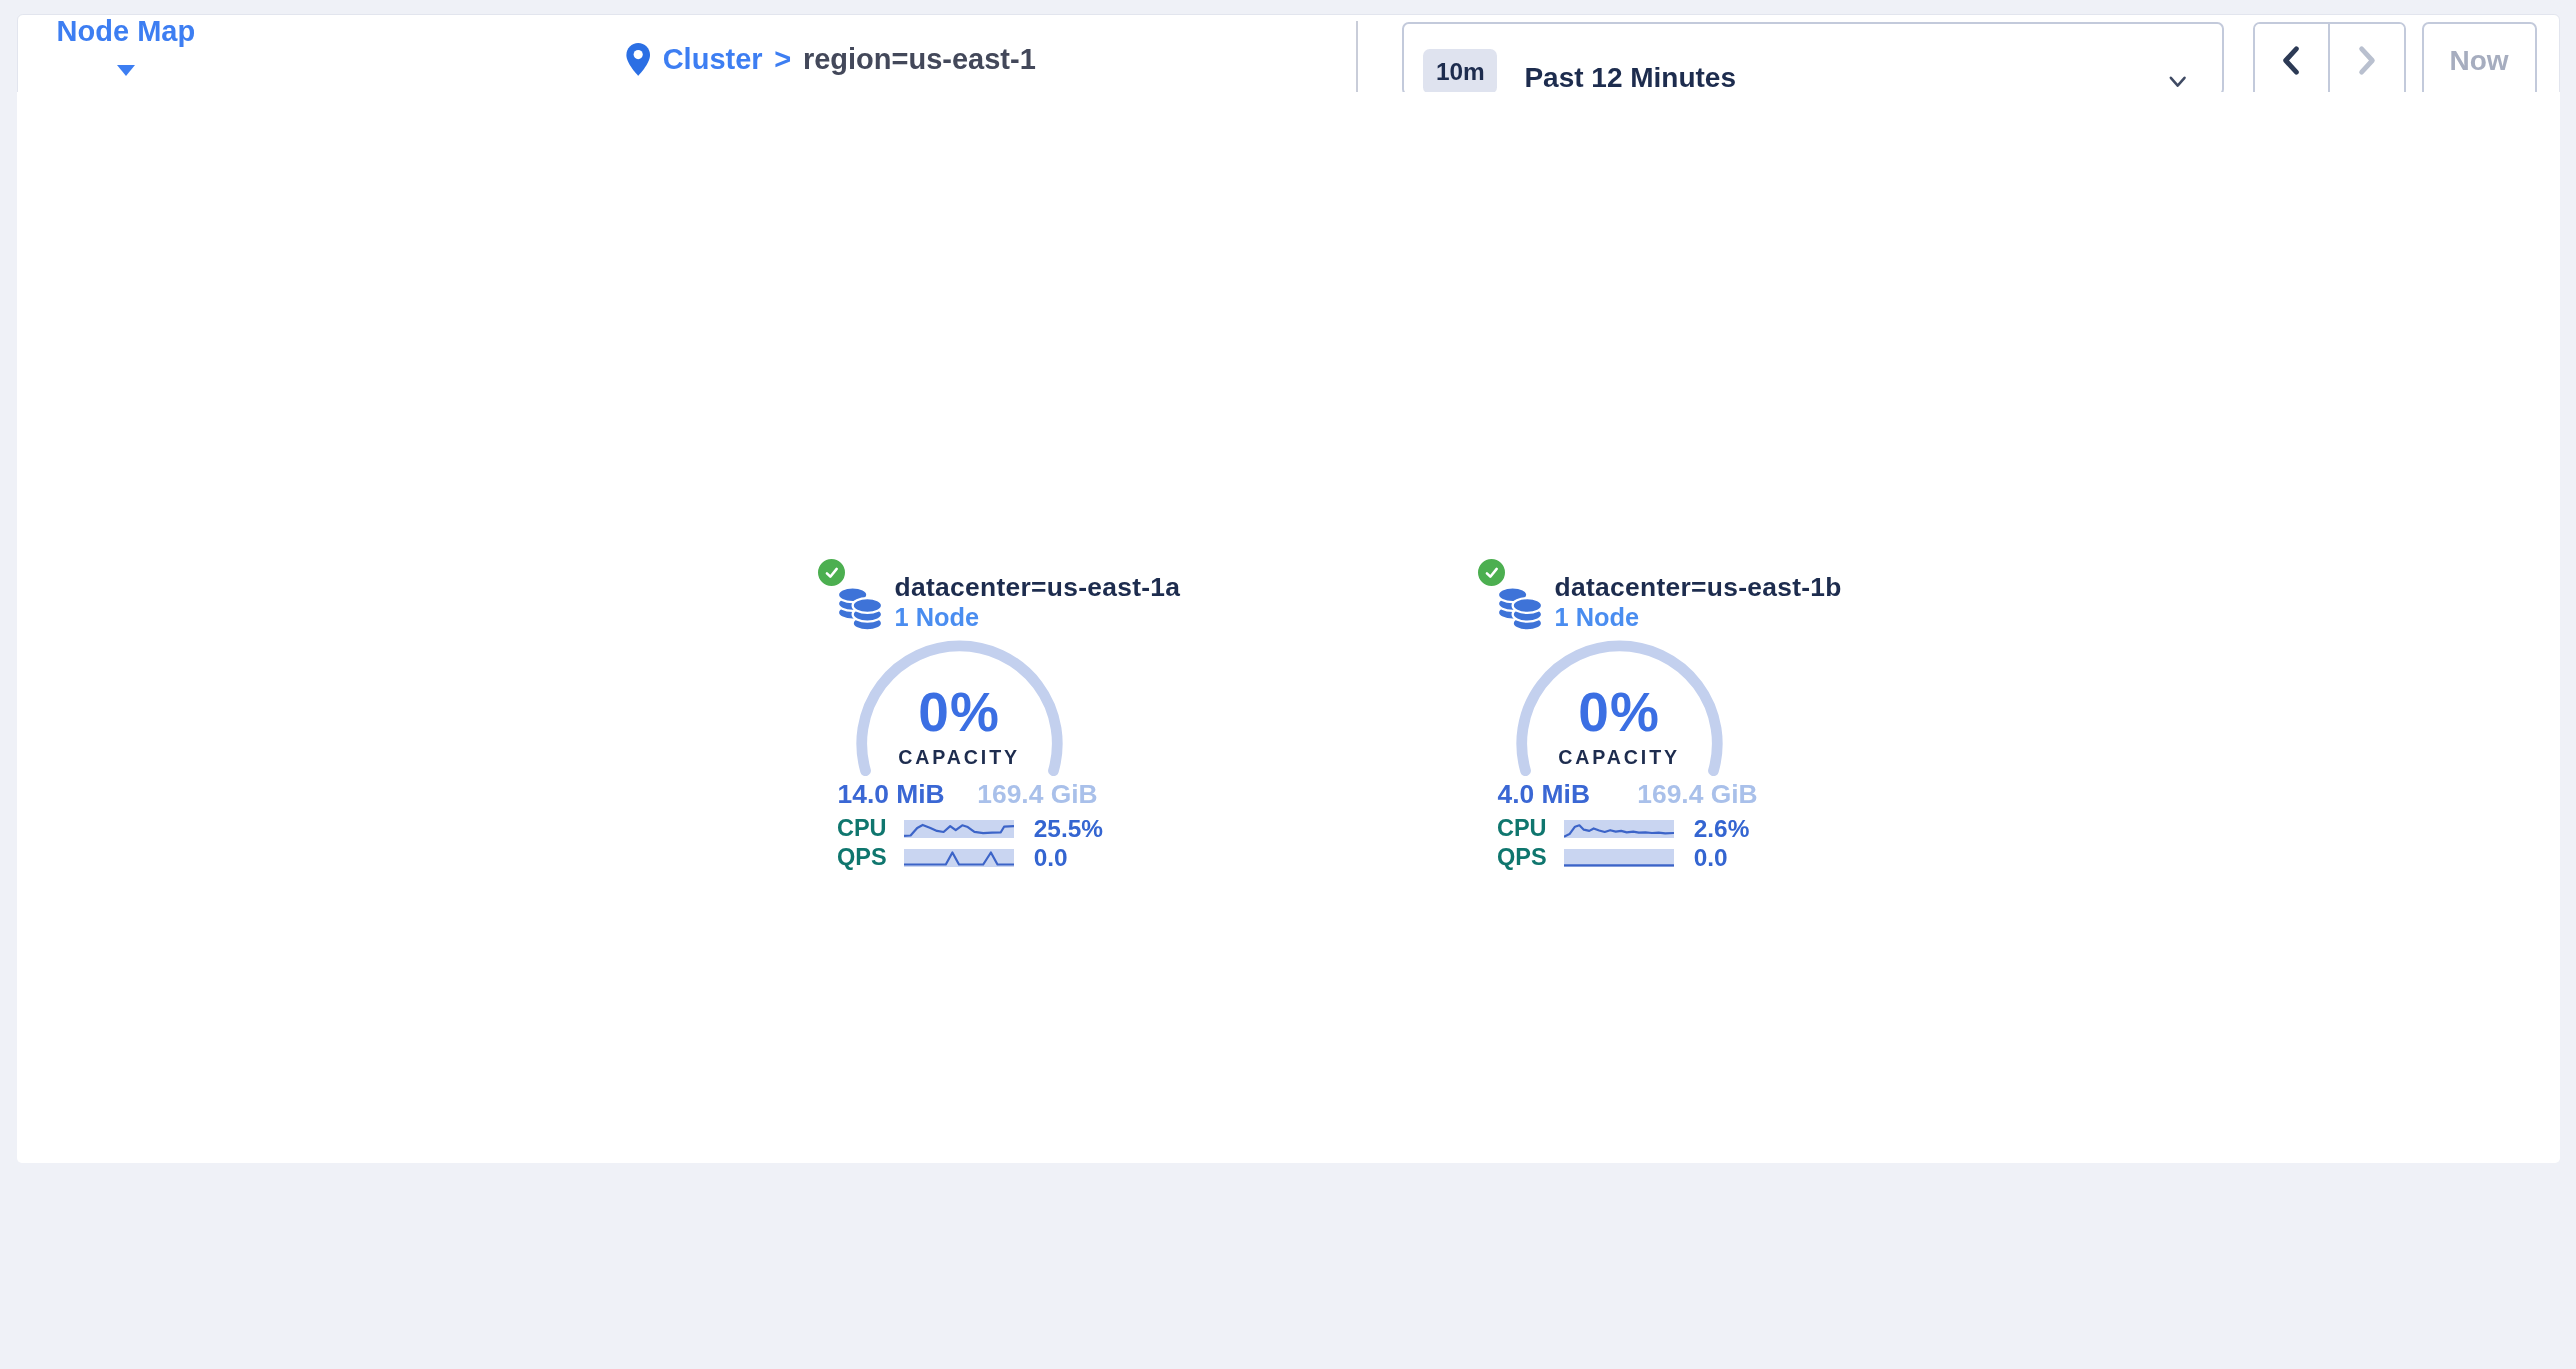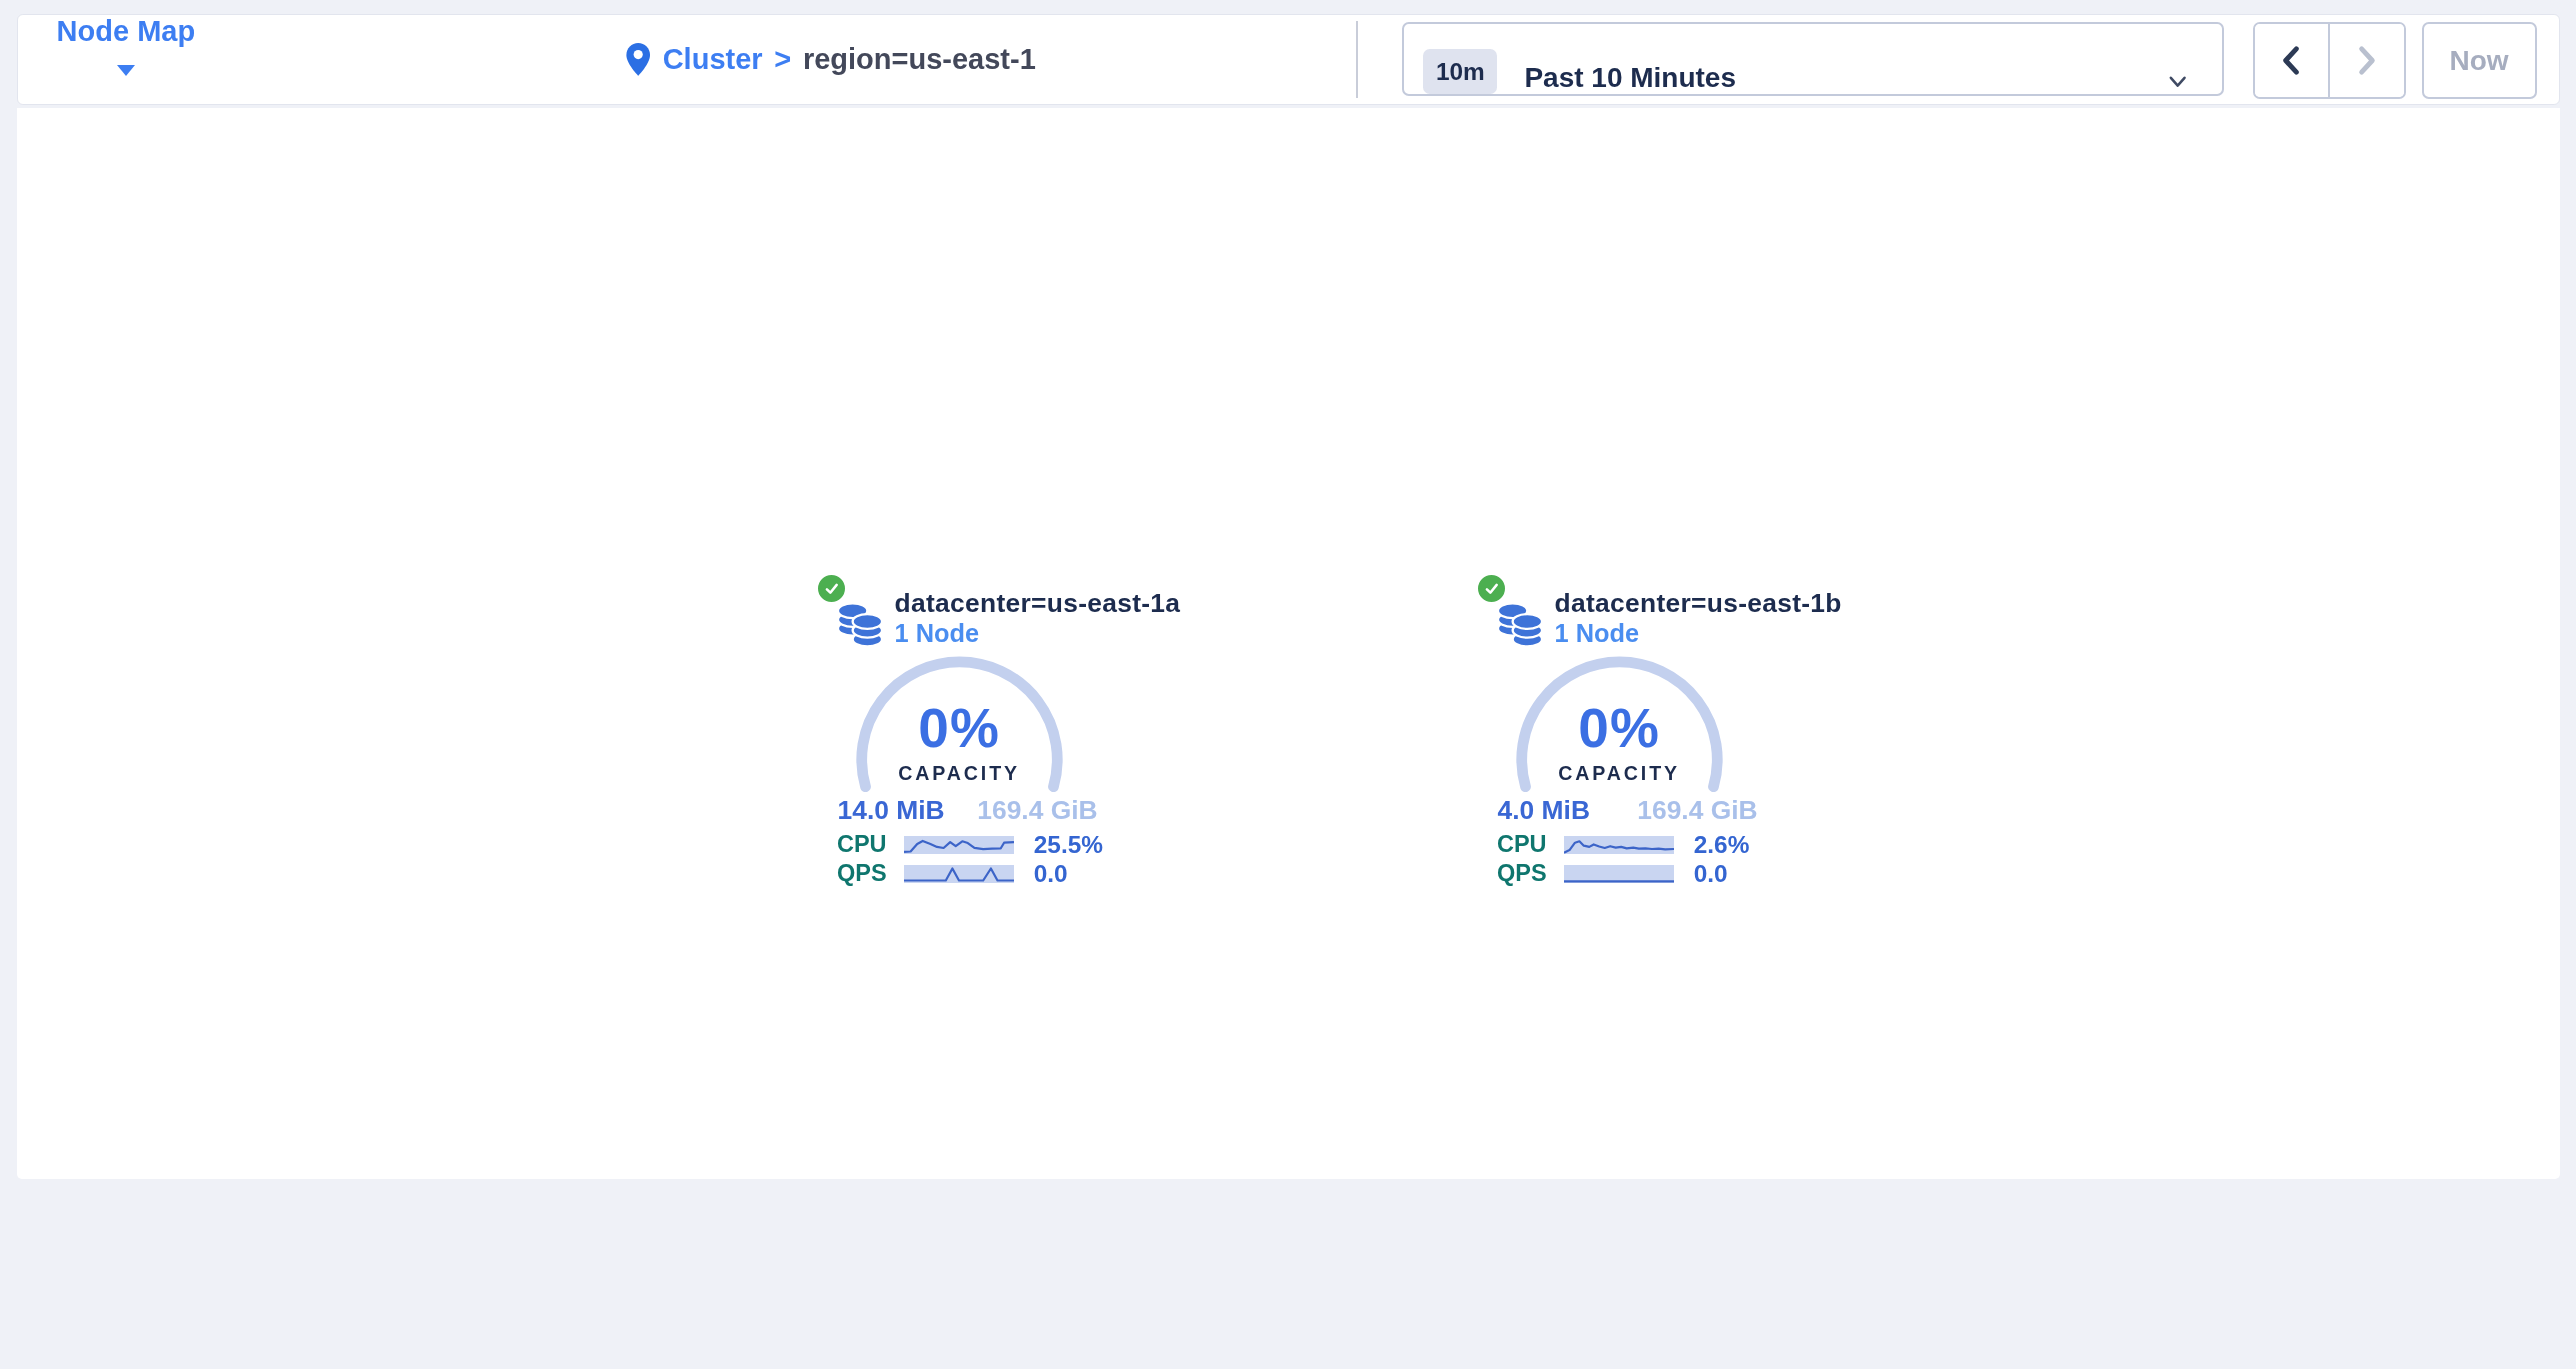--- a/index.html
+++ b/index.html
@@ -38,21 +38,21 @@
   }
   .nav-btn { flex:1; display:flex; align-items:center; justify-content:center; background:#fff; border:none; cursor:pointer; }
   .nav-btn.prev { border-right:2px solid #c3cadb; }
   .now-btn {
     position:absolute; left:2404px; top:7.8px; width:115px; height:77px;
     border:2px solid #c3cadb; border-radius:6.8px; background:#fff;
     color:#a6adbf; font-size:28px; font-weight:700; font-family:"Liberation Sans",sans-serif; cursor:default;
   }
 
   
-  .map-area { position:absolute; left:16.6px; top:108px; width:2543px; height:1071px; background:#ffffff; border-radius:0 0 4.9px 4.9px; }
+  .map-area { position:absolute; left:16.6px; top:92px; width:2543px; height:1071px; background:#ffffff; border-radius:0 0 4.9px 4.9px; }
 
   .dc-card { position:absolute; width:333px; height:333px; top:465px; cursor:pointer; }
   .dc-card.one { left:788px; }
   .dc-card.two { left:1448px; }
 
   .dc-check {
     position:absolute; left:11.7px; top:0; width:31px; height:31px; border-radius:50%;
     background:#4caf50; border:2.9px solid #ffffff; display:flex; align-items:center; justify-content:center; z-index:2;
   }
   .dc-dbicon { position:absolute; left:31px; top:22.5px; width:49px; height:53px; }
@@ -101,21 +101,21 @@
     </svg>
     <span class="crumb-link">Cluster</span>
     <span class="crumb-sep">&gt;</span>
     <span class="crumb-current">region=us-east-1</span>
   </div>
 
   <div class="topbar-divider"></div>
 
   <div class="time-select">
     <span class="time-badge">10m</span>
-    <span class="time-label">Past 10 Minutes</span>
+    <span class="time-label">Past 12 Minutes</span>
     <svg class="chev-down" viewBox="0 0 26 26">
       <polyline points="6,9 13,17 20,9" fill="none" stroke="#3f4a63" stroke-width="2.6" stroke-linecap="round" stroke-linejoin="round"></polyline>
     </svg>
   </div>
 
   <div class="nav-group">
     <button class="nav-btn prev">
       <svg width="33" height="39" viewBox="0 0 34 40">
         <polyline points="22,8 11,20 22,32" fill="none" stroke="#2c3a55" stroke-width="5" stroke-linecap="round" stroke-linejoin="round"></polyline>
       </svg>

